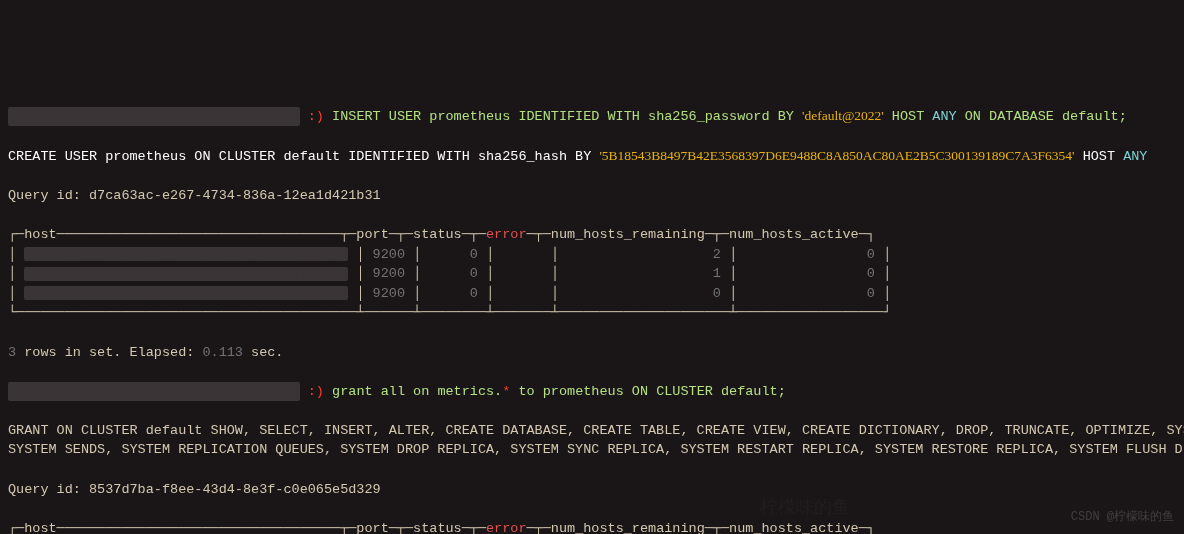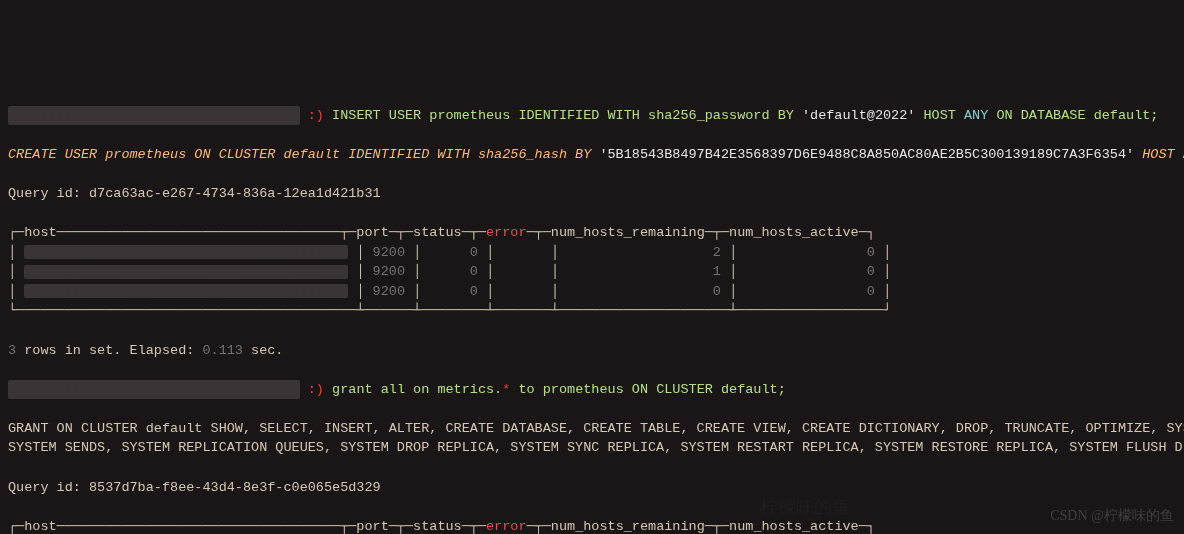--- a/index.html
+++ b/index.html
@@ -13,31 +13,31 @@
     white-space: pre;
     overflow: hidden;
     width: 1184px;
     height: 534px;
     box-sizing: border-box;
   }
   .line { white-space: pre; }
   .prompt-smile { color: #ff3b30; }
   .kw-green  { color: #b4e080; }
   .kw-cyan   { color: #7fd0d0; }
-  .kw-gray   { color: #fdba74; font-style: italic; }
-  .str-green { color: #e5e5e5; }
+  .kw-gray   { color: #ffffff; }
+  .str-green { color: #eab308; font-family: Liberation Serif, serif; }
   .num       { color: #737373; }
   .err       { color: #e05050; }
   .redacted  { background: #3a3436; color: #3a3436; border-radius: 2px; display: inline-block; }
   .row .redacted { height: 14px; vertical-align: middle; }
   .star { color: #ff3b30; }
   .watermark-right {
     position: fixed; right: 10px; bottom: 8px;
-    color: rgba(200,200,200,0.22); font-size: 14px;
-    font-family: Liberation Serif, serif;
+    color: rgba(200,200,200,0.22); font-size: 12px;
+    font-family: Liberation Mono, monospace;
     margin-left: 18px;
   }
   .watermark-left {
     position: fixed; left: 760px; bottom: 14px;
     color: rgba(200,200,200,0.04); font-size: 18px;
     font-family: "Microsoft YaHei", sans-serif;
   }
 </style>
 </head>
 <body>

